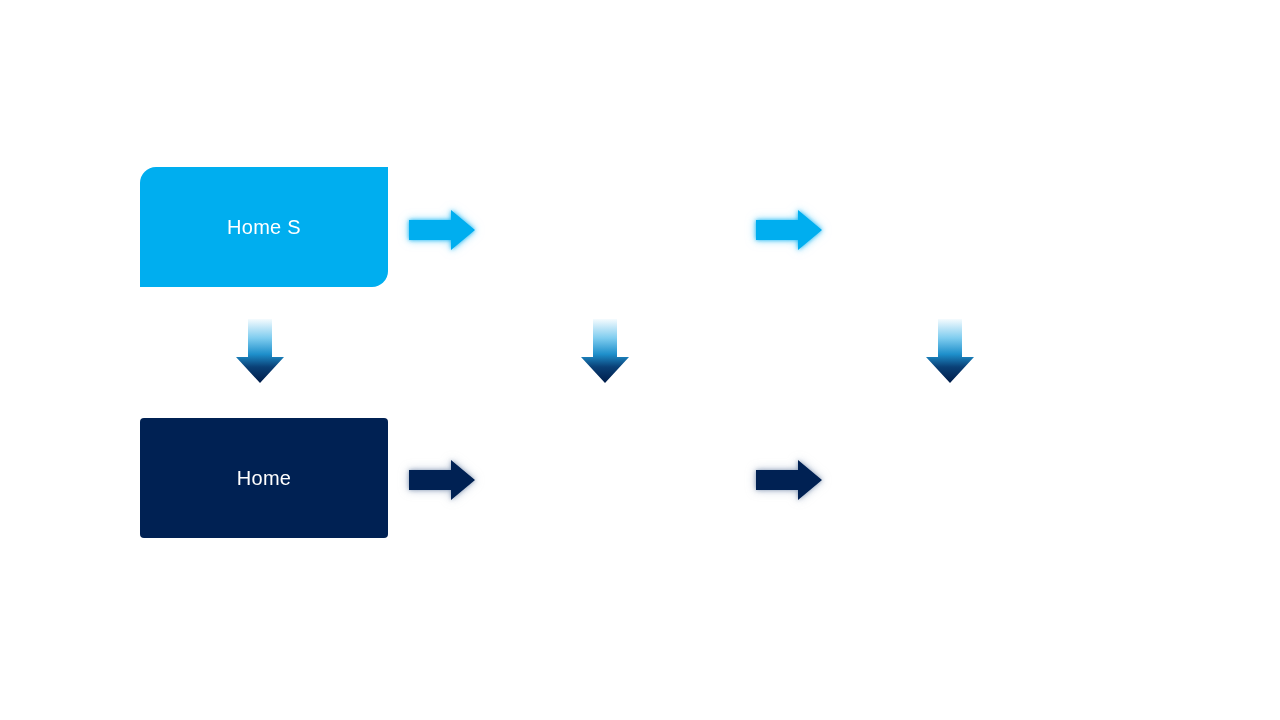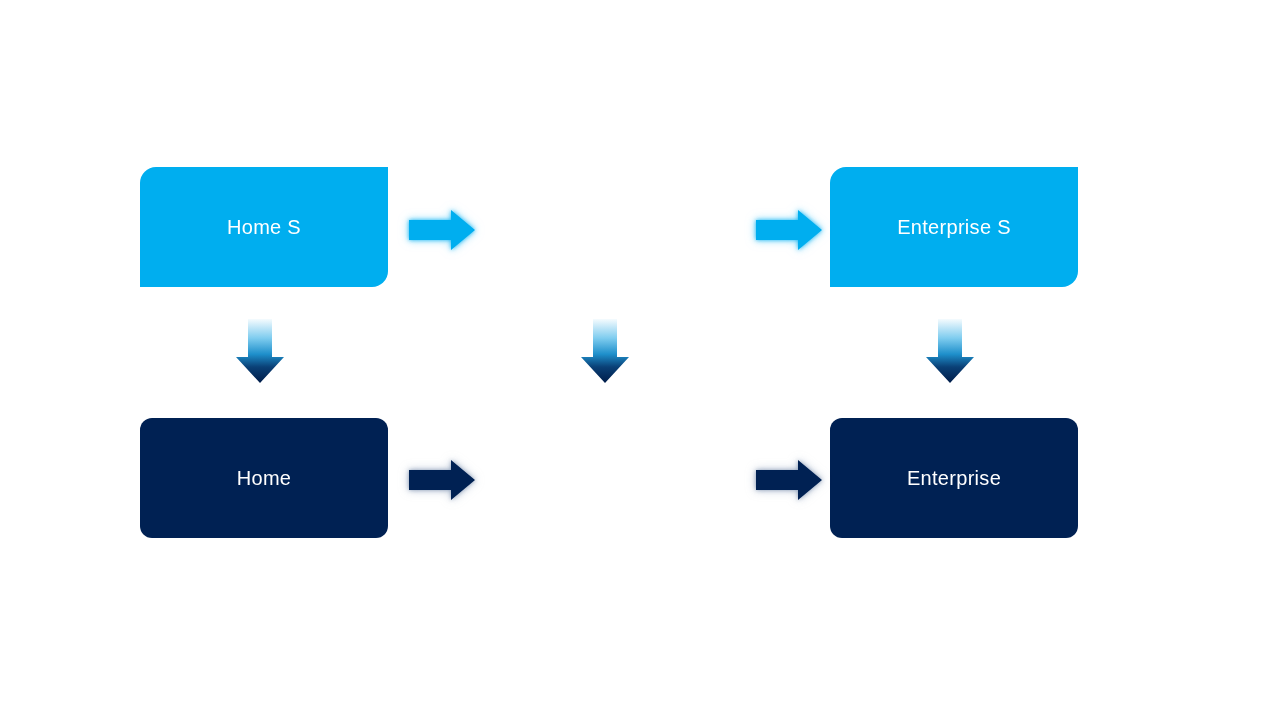--- a/index.html
+++ b/index.html
@@ -31,21 +31,21 @@
     white-space: nowrap;
   }
   .top-box {
     top: 167px;
     background: #00AEEF;
     border-radius: 16px 0 16px 0;
   }
   .bottom-box {
     top: 418px;
     background: #002153;
-    border-radius: 12px;
+    border-radius: 4px;
   }
   .col-1 { left: 140px; }
   .col-2 { left: 485px; }
   .col-3 { left: 830px; }
 
   .h-arrow {
     position: absolute;
     width: 68px;
     height: 44px;
   }
@@ -73,29 +73,23 @@
   svg { display: block; }
 </style>
 </head>
 <body>
 
 <div class="slide">
 
   <div class="shape top-box col-1">
     <span class="label">Home S</span>
   </div>
-  <div class="shape top-box col-3">
-    <span class="label">Enterprise S</span>
-  </div>
 
   <div class="shape bottom-box col-1">
     <span class="label">Home</span>
-  </div>
-  <div class="shape bottom-box col-3">
-    <span class="label">Enterprise</span>
   </div>
 
   <div class="h-arrow h-arrow-top h-gap-1">
     <svg width="68" height="44" viewBox="0 0 68 44">
       <polygon points="0,12 42,12 42,2 66,22 42,42 42,32 0,32" fill="#00AEEF"></polygon>
     </svg>
   </div>
   <div class="h-arrow h-arrow-top h-gap-2">
     <svg width="68" height="44" viewBox="0 0 68 44">
       <polygon points="0,12 42,12 42,2 66,22 42,42 42,32 0,32" fill="#00AEEF"></polygon>

